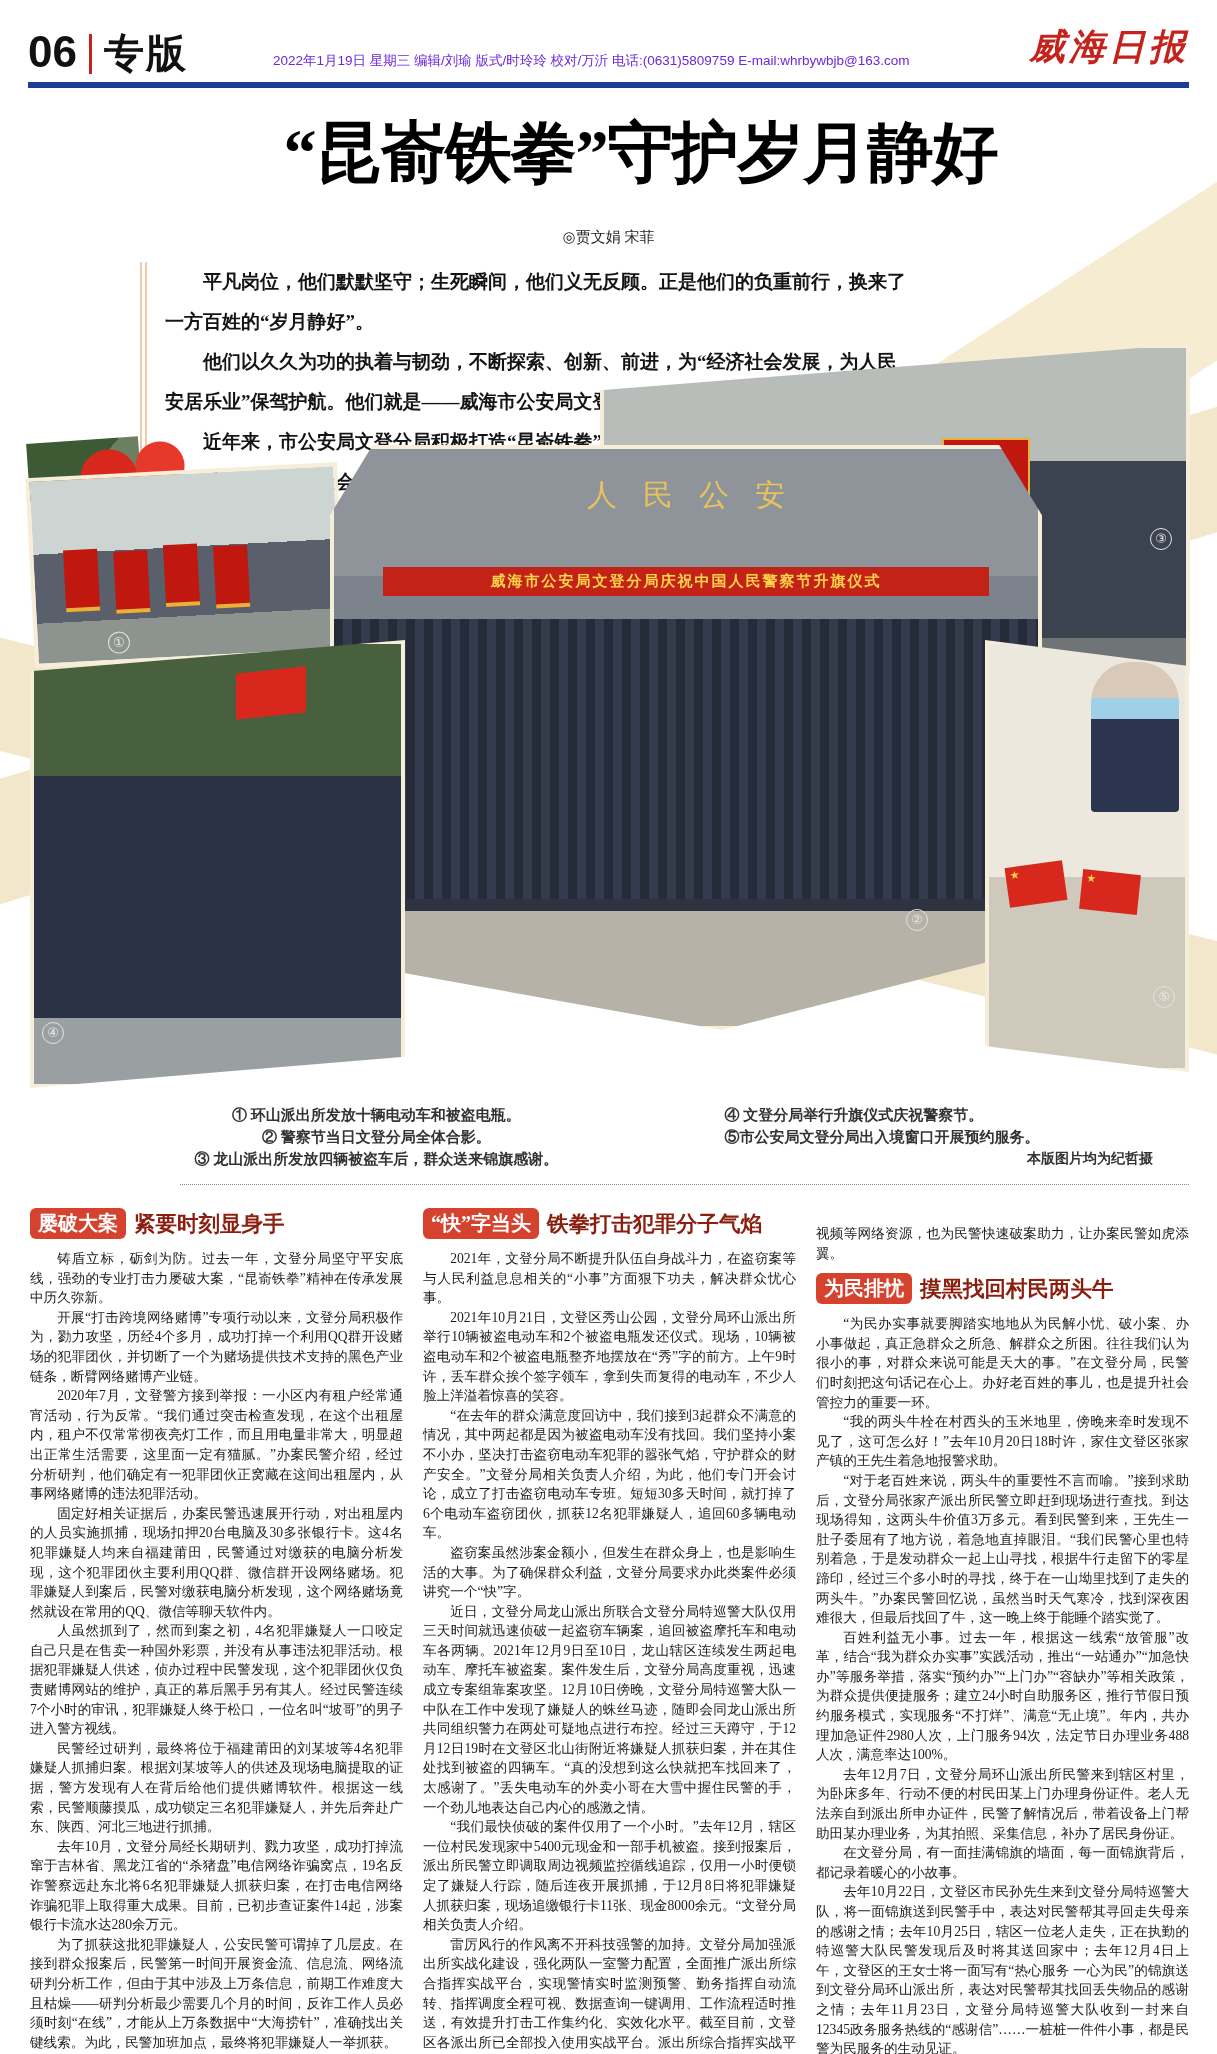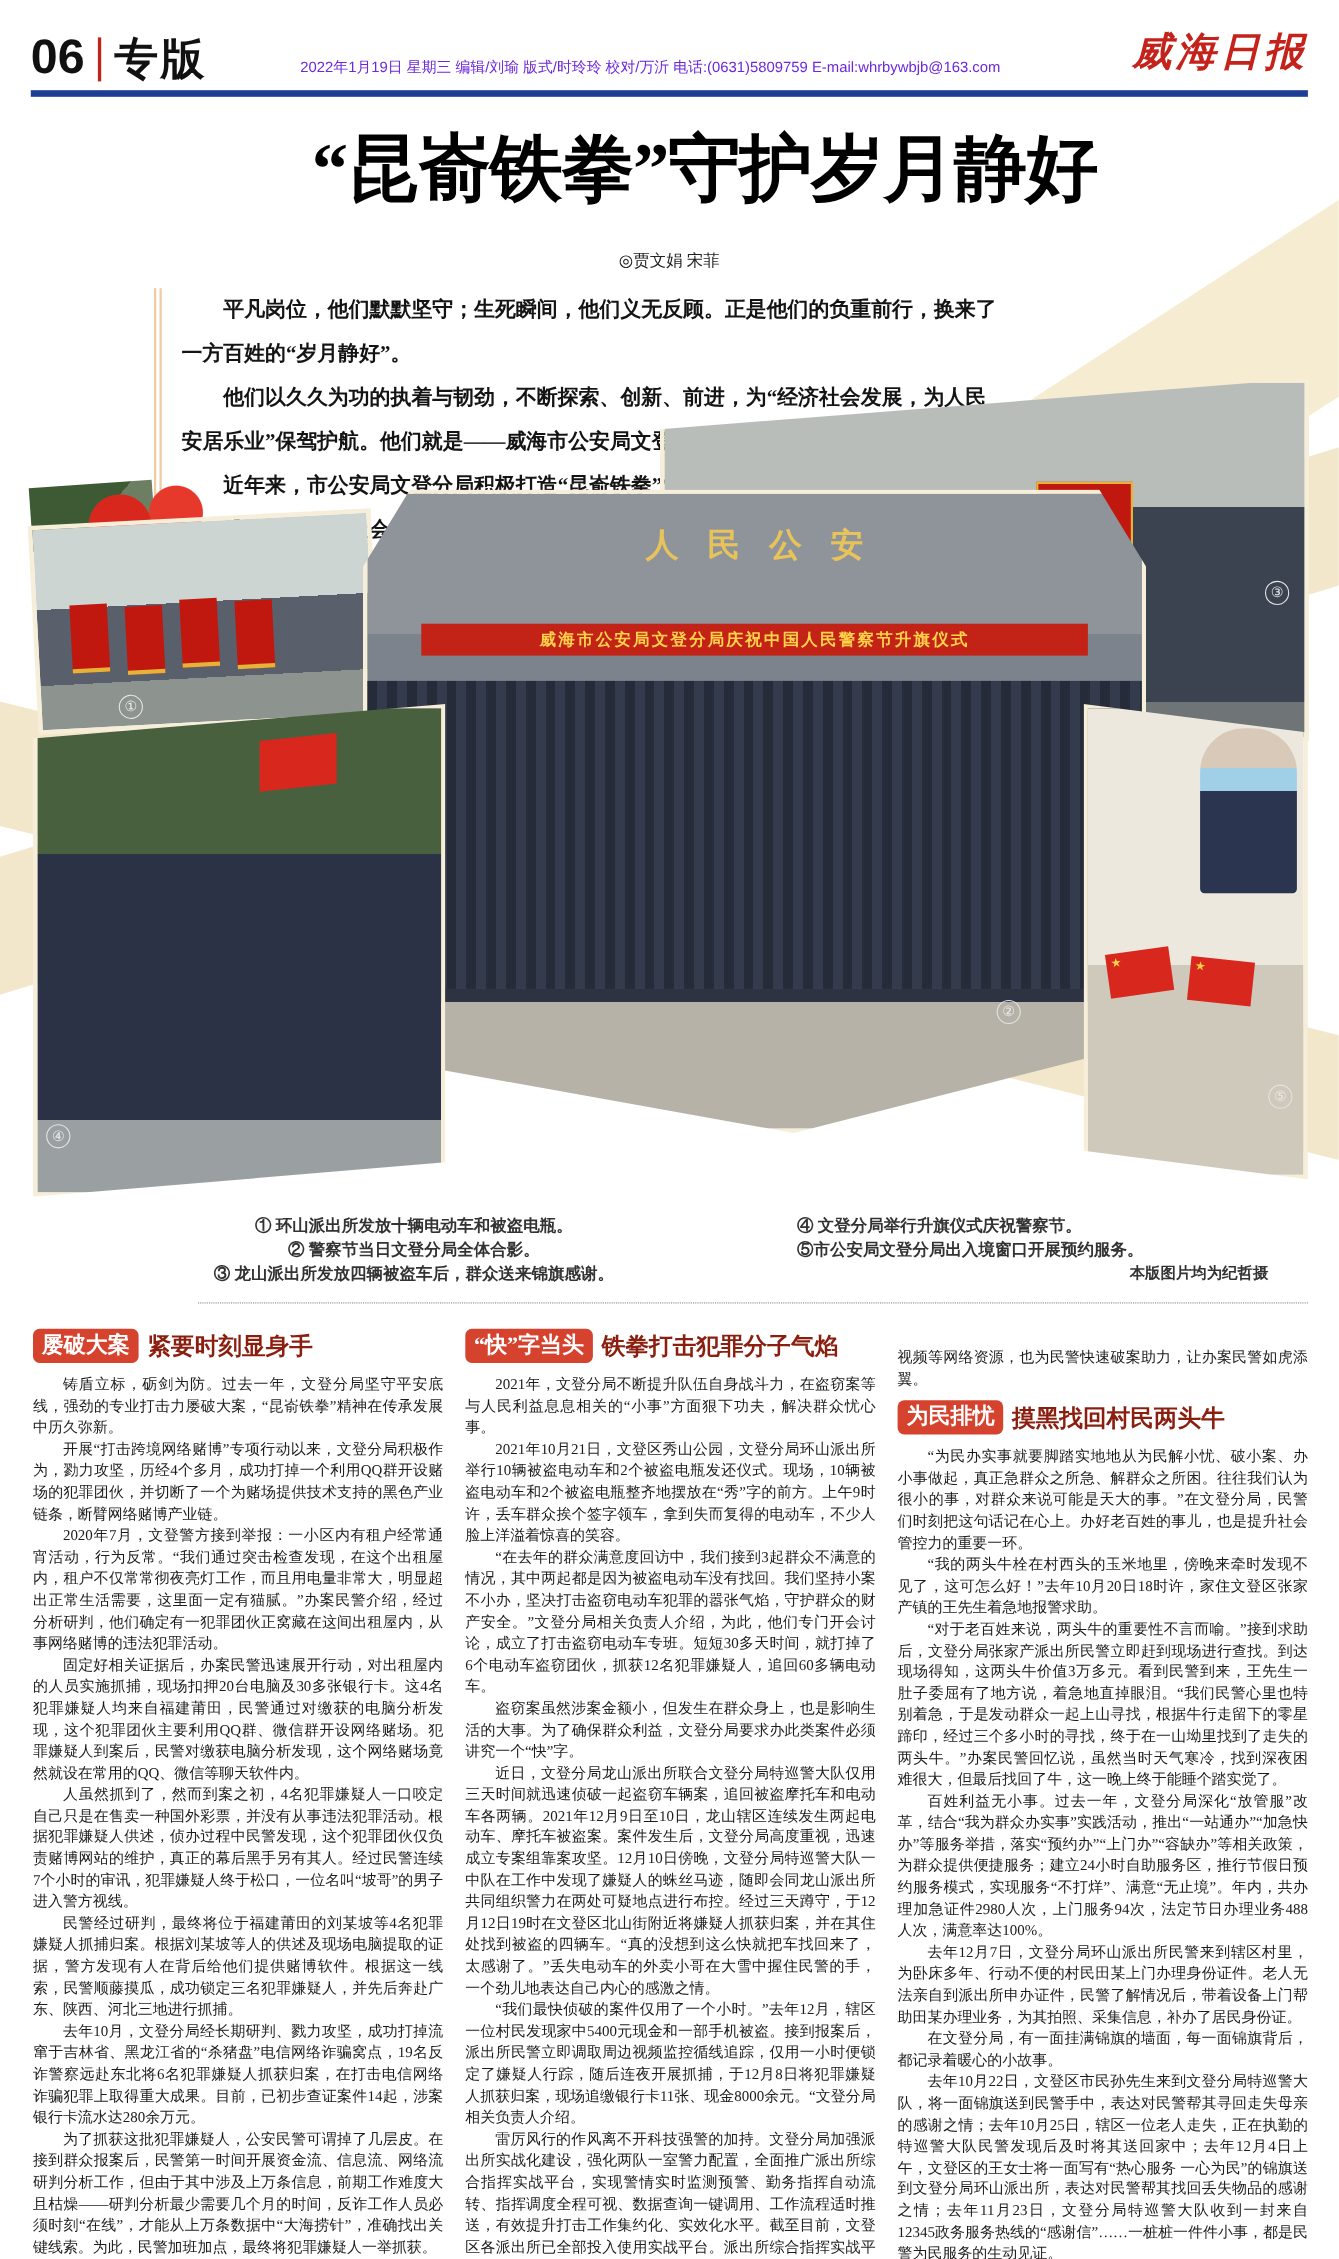--- a/index.html
+++ b/index.html
@@ -52,21 +52,21 @@
   .photo3{left:572px;top:-96px;width:590px;height:330px;z-index:2;
         clip-path:polygon(0 14%,100% 0,100% 100%,0 100%);
         background:linear-gradient(180deg,#b9bdba 0 35%,#3c4350 35% 90%,#6f7576 90%);}
   .photo3 .big-pennant{position:absolute;left:58%;top:28%;width:88px;height:150px;background:#c0180f;
         border:2px solid #e5b23a;display:flex;justify-content:center;gap:8px;padding-top:10px;box-sizing:border-box;}
   .big-pennant span{writing-mode:vertical-rl;color:#f7d74a;font-size:15px;font-weight:bold;letter-spacing:4px;}
   .photo2{left:302px;top:5px;width:712px;height:585px;z-index:4;
         clip-path:polygon(6% 0,94% 0,100% 12%,100% 86%,55% 100%,0 88%,0 12%);
         background:linear-gradient(180deg,#8f949b 0 22%,#7d838c 22% 38%,#2e3342 38% 80%,#b6b2a8 80%);}
   .photo2 .sign{position:absolute;top:26px;width:100%;text-align:center;color:#e8c35a;
-        font-size:30px;font-weight:bold;letter-spacing:26px;text-indent:26px;}
+        font-size:30px;font-weight:normal;letter-spacing:26px;text-indent:26px;}
   .photo2 .banner{position:absolute;top:118px;left:7%;width:86%;background:#c22316;color:#ffd24a;
         text-align:center;font-size:15px;font-weight:bold;padding:5px 0;letter-spacing:2px;}
   .photo2 .crowd{position:absolute;top:170px;left:0;width:100%;height:280px;
         background:repeating-linear-gradient(90deg,#262b3a 0 9px,#343b4d 9px 18px),
                    repeating-linear-gradient(0deg,rgba(255,255,255,.12) 0 3px,transparent 3px 34px);}
   .photo4{left:2px;top:200px;width:375px;height:448px;z-index:5;
         clip-path:polygon(0 7%,100% 0,100% 93%,0 100%);
         background:linear-gradient(180deg,#49603f 0 30%,#2c3246 30% 85%,#9aa0a2 85%);}
   .photo4 .flag{position:absolute;left:55%;top:6%;width:70px;height:46px;background:#d8281e;transform:skewY(-6deg);}
   .photo5{left:957px;top:200px;width:204px;height:432px;z-index:5;
@@ -230,21 +230,21 @@
     <div class="col">
       <p class="no-indent">视频等网络资源，也为民警快速破案助力，让办案民警如虎添翼。</p>
       <div class="art-head" style="margin-top:10px;">
         <span class="badge">为民排忧</span>
         <span class="art-title">摸黑找回村民两头牛</span>
       </div>
       <div>
           <p>“为民办实事就要脚踏实地地从为民解小忧、破小案、办小事做起，真正急群众之所急、解群众之所困。往往我们认为很小的事，对群众来说可能是天大的事。”在文登分局，民警们时刻把这句话记在心上。办好老百姓的事儿，也是提升社会管控力的重要一环。</p>
           <p>“我的两头牛栓在村西头的玉米地里，傍晚来牵时发现不见了，这可怎么好！”去年10月20日18时许，家住文登区张家产镇的王先生着急地报警求助。</p>
           <p>“对于老百姓来说，两头牛的重要性不言而喻。”接到求助后，文登分局张家产派出所民警立即赶到现场进行查找。到达现场得知，这两头牛价值3万多元。看到民警到来，王先生一肚子委屈有了地方说，着急地直掉眼泪。“我们民警心里也特别着急，于是发动群众一起上山寻找，根据牛行走留下的零星蹄印，经过三个多小时的寻找，终于在一山坳里找到了走失的两头牛。”办案民警回忆说，虽然当时天气寒冷，找到深夜困难很大，但最后找回了牛，这一晚上终于能睡个踏实觉了。</p>
-          <p>百姓利益无小事。过去一年，文登分局深化“放管服”改革，结合“我为群众办实事”实践活动，推出“一站通办”“加急快办”等服务举措，落实“预约办”“上门办”“容缺办”等相关政策，为群众提供便捷服务；建立24小时自助服务区，推行节假日预约服务模式，实现服务“不打烊”、满意“无止境”。年内，共办理加急证件2980人次，上门服务94次，法定节日办理业务488人次，满意率达100%。</p>
+          <p>百姓利益无小事。过去一年，根据这一线索“放管服”改革，结合“我为群众办实事”实践活动，推出“一站通办”“加急快办”等服务举措，落实“预约办”“上门办”“容缺办”等相关政策，为群众提供便捷服务；建立24小时自助服务区，推行节假日预约服务模式，实现服务“不打烊”、满意“无止境”。年内，共办理加急证件2980人次，上门服务94次，法定节日办理业务488人次，满意率达100%。</p>
           <p>去年12月7日，文登分局环山派出所民警来到辖区村里，为卧床多年、行动不便的村民田某上门办理身份证件。老人无法亲自到派出所申办证件，民警了解情况后，带着设备上门帮助田某办理业务，为其拍照、采集信息，补办了居民身份证。</p>
           <p>在文登分局，有一面挂满锦旗的墙面，每一面锦旗背后，都记录着暖心的小故事。</p>
           <p>去年10月22日，文登区市民孙先生来到文登分局特巡警大队，将一面锦旗送到民警手中，表达对民警帮其寻回走失母亲的感谢之情；去年10月25日，辖区一位老人走失，正在执勤的特巡警大队民警发现后及时将其送回家中；去年12月4日上午，文登区的王女士将一面写有“热心服务 一心为民”的锦旗送到文登分局环山派出所，表达对民警帮其找回丢失物品的感谢之情；去年11月23日，文登分局特巡警大队收到一封来自12345政务服务热线的“感谢信”……一桩桩一件件小事，都是民警为民服务的生动见证。</p>
           <p>“实力出彩，打击显威慑；斗智斗勇，情报在意中；反恐维稳，使命扛肩上……新的一年，面临新的形势与任务，文登分局将继续打造“昆嵛铁拳”品牌，将其精神融入具体工作要求中，进一步发扬光大。</p>
         </div>
     </div>
 
   </section>
 </div>
 

